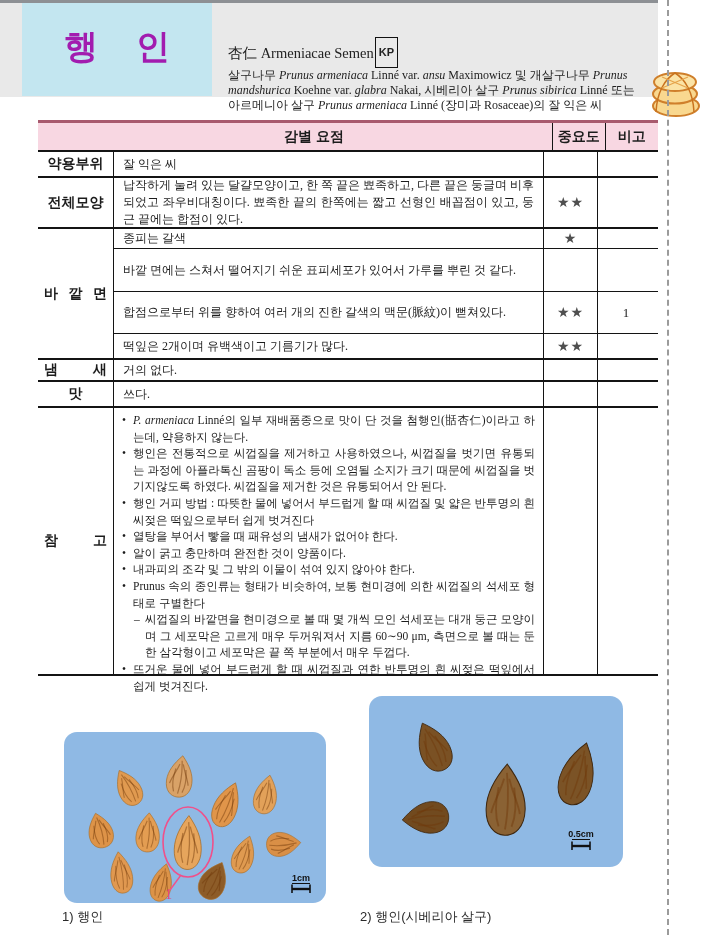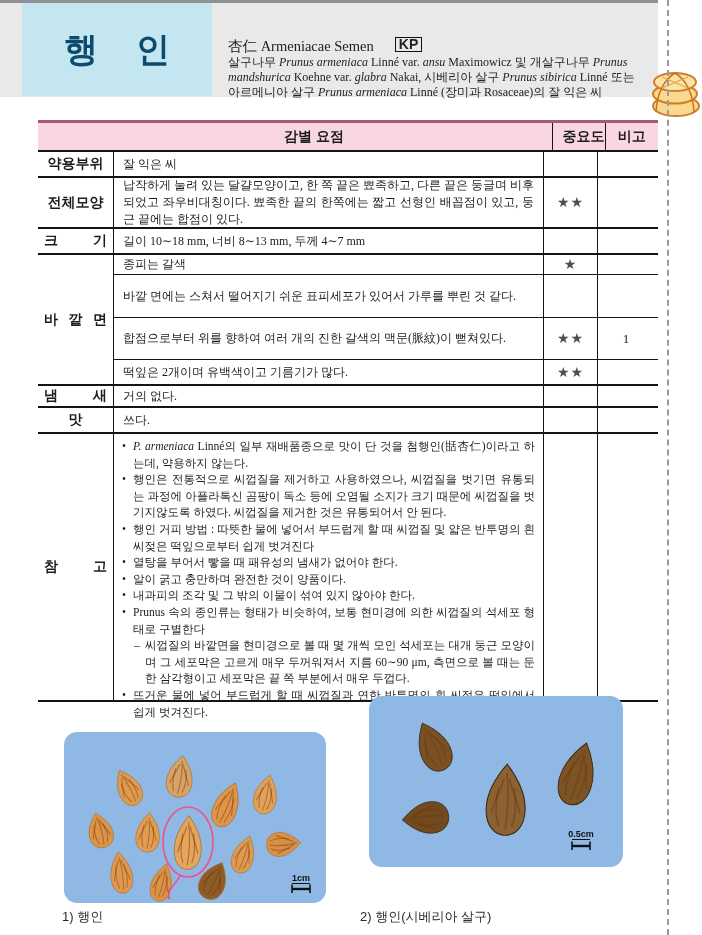--- a/index.html
+++ b/index.html
@@ -6,40 +6,40 @@
   body{
     width:702px;height:935px;position:relative;background:#fff;overflow:hidden;
     font-family:"Liberation Serif","DejaVu Serif",serif;color:#1c1c1c;
   }
   
   .dashed-rule{position:absolute;left:667px;top:0;height:935px;width:0;border-left:2px dashed #9b9b9b;}
   .header-band{position:absolute;left:0;top:0;width:658px;height:97px;background:#e9e9e9;}
   .top-edge{position:absolute;left:0;top:0;width:658px;height:3px;background:#8d9094;}
   .title-box{
     position:absolute;left:22px;top:3px;width:190px;height:93px;background:#c3e6f0;
-    font-family:Liberation Sans, sans-serif;font-weight:bold;font-size:34px;color:#0c4a6e;
+    font-family:Liberation Mono, monospace;font-weight:bold;font-size:34px;color:#a21caf;
     line-height:93px;text-align:center;text-align-last:justify;padding:0 42px;box-sizing:border-box;
   }
   .header-text{position:absolute;left:228px;top:37px;width:432px;}
   .sci-line{font-size:14.5px;line-height:18px;color:#222;}
   .kp-badge{
-    display:inline-block;border:1.5px solid #111;padding:0 3px;margin-left:21px;
-    font-family:"Liberation Sans","DejaVu Sans",sans-serif;font-weight:bold;font-size:14px;line-height:13px;vertical-align:2px;
+    display:inline-block;border:1.5px solid #111;padding:8px 3px;margin-left:1px;
+    font-family:"Liberation Sans","DejaVu Sans",sans-serif;font-weight:bold;font-size:11px;line-height:13px;vertical-align:2px;
   }
   .desc-line{font-size:12px;line-height:15px;color:#222;}
   .desc-line em{font-style:italic;}
   .bundle-icon{position:absolute;left:648px;top:64px;}
   
   .id-table{position:absolute;left:38px;top:120px;width:620px;font-size:12px;}
   .thead{
     display:flex;height:32px;background:#f8d7e2;border-top:3px solid #a85a6e;border-bottom:2px solid #141414;
     font-family:"Liberation Sans","DejaVu Sans",sans-serif;font-weight:bold;font-size:14px;align-items:center;box-sizing:border-box;padding-left:38px;
   }
   .h-main{width:508px;text-align:center;}
-  .h-imp{width:55px;text-align:right;border-left:1.5px solid #141414;border-right:1.5px solid #141414;align-self:stretch;line-height:27px;}
+  .h-imp{width:55px;text-align:center;border-left:1.5px solid #141414;border-right:1.5px solid #141414;align-self:stretch;line-height:27px;}
   .h-note{width:56px;text-align:center;}
   .trow{display:flex;border-bottom:2px solid #141414;box-sizing:border-box;}
   .c-label{
     width:76px;flex:0 0 76px;border-right:1.5px solid #141414;box-sizing:border-box;
     font-family:"Liberation Sans","DejaVu Sans",sans-serif;font-weight:bold;font-size:14px;
     display:flex;align-items:center;justify-content:center;padding:0 6px;
   }
   .c-label.spread span{display:block;width:100%;text-align:justify;text-align-last:justify;}
   .c-label span{white-space:pre;text-align:center;}
   .c-text{width:429px;flex:0 0 429px;box-sizing:border-box;padding:2px 9px;display:flex;align-items:center;}
@@ -110,30 +110,20 @@
     <div class="c-label">
         <span>전체모양</span>
       </div>
     <div class="c-text">
         <div class="txt">납작하게 눌려 있는 달걀모양이고, 한 쪽 끝은 뾰족하고, 다른 끝은 둥글며 비후되었고 좌우비대칭이다. 뾰족한 끝의 한쪽에는 짧고 선형인 배꼽점이 있고, 둥근 끝에는 합점이 있다.</div>
       </div>
     <div class="c-imp">★★</div>
     <div class="c-note"></div>
   </div>
 
-  <div class="trow" style="height:26px">
-    <div class="c-label spread">
-        <span>크 기</span>
-      </div>
-    <div class="c-text">
-        <div class="txt">길이 10∼18 mm, 너비 8∼13 mm, 두께 4∼7 mm</div>
-      </div>
-    <div class="c-imp"></div>
-    <div class="c-note"></div>
-  </div>
 
   <div class="trow">
     <div class="c-label spread">
         <span>바 깥 면</span>
       </div>
     <div class="g-cells">
       <div class="subrow" style="height:20px">
         <div class="c-text">
             <div class="txt">종피는 갈색</div>
           </div>

